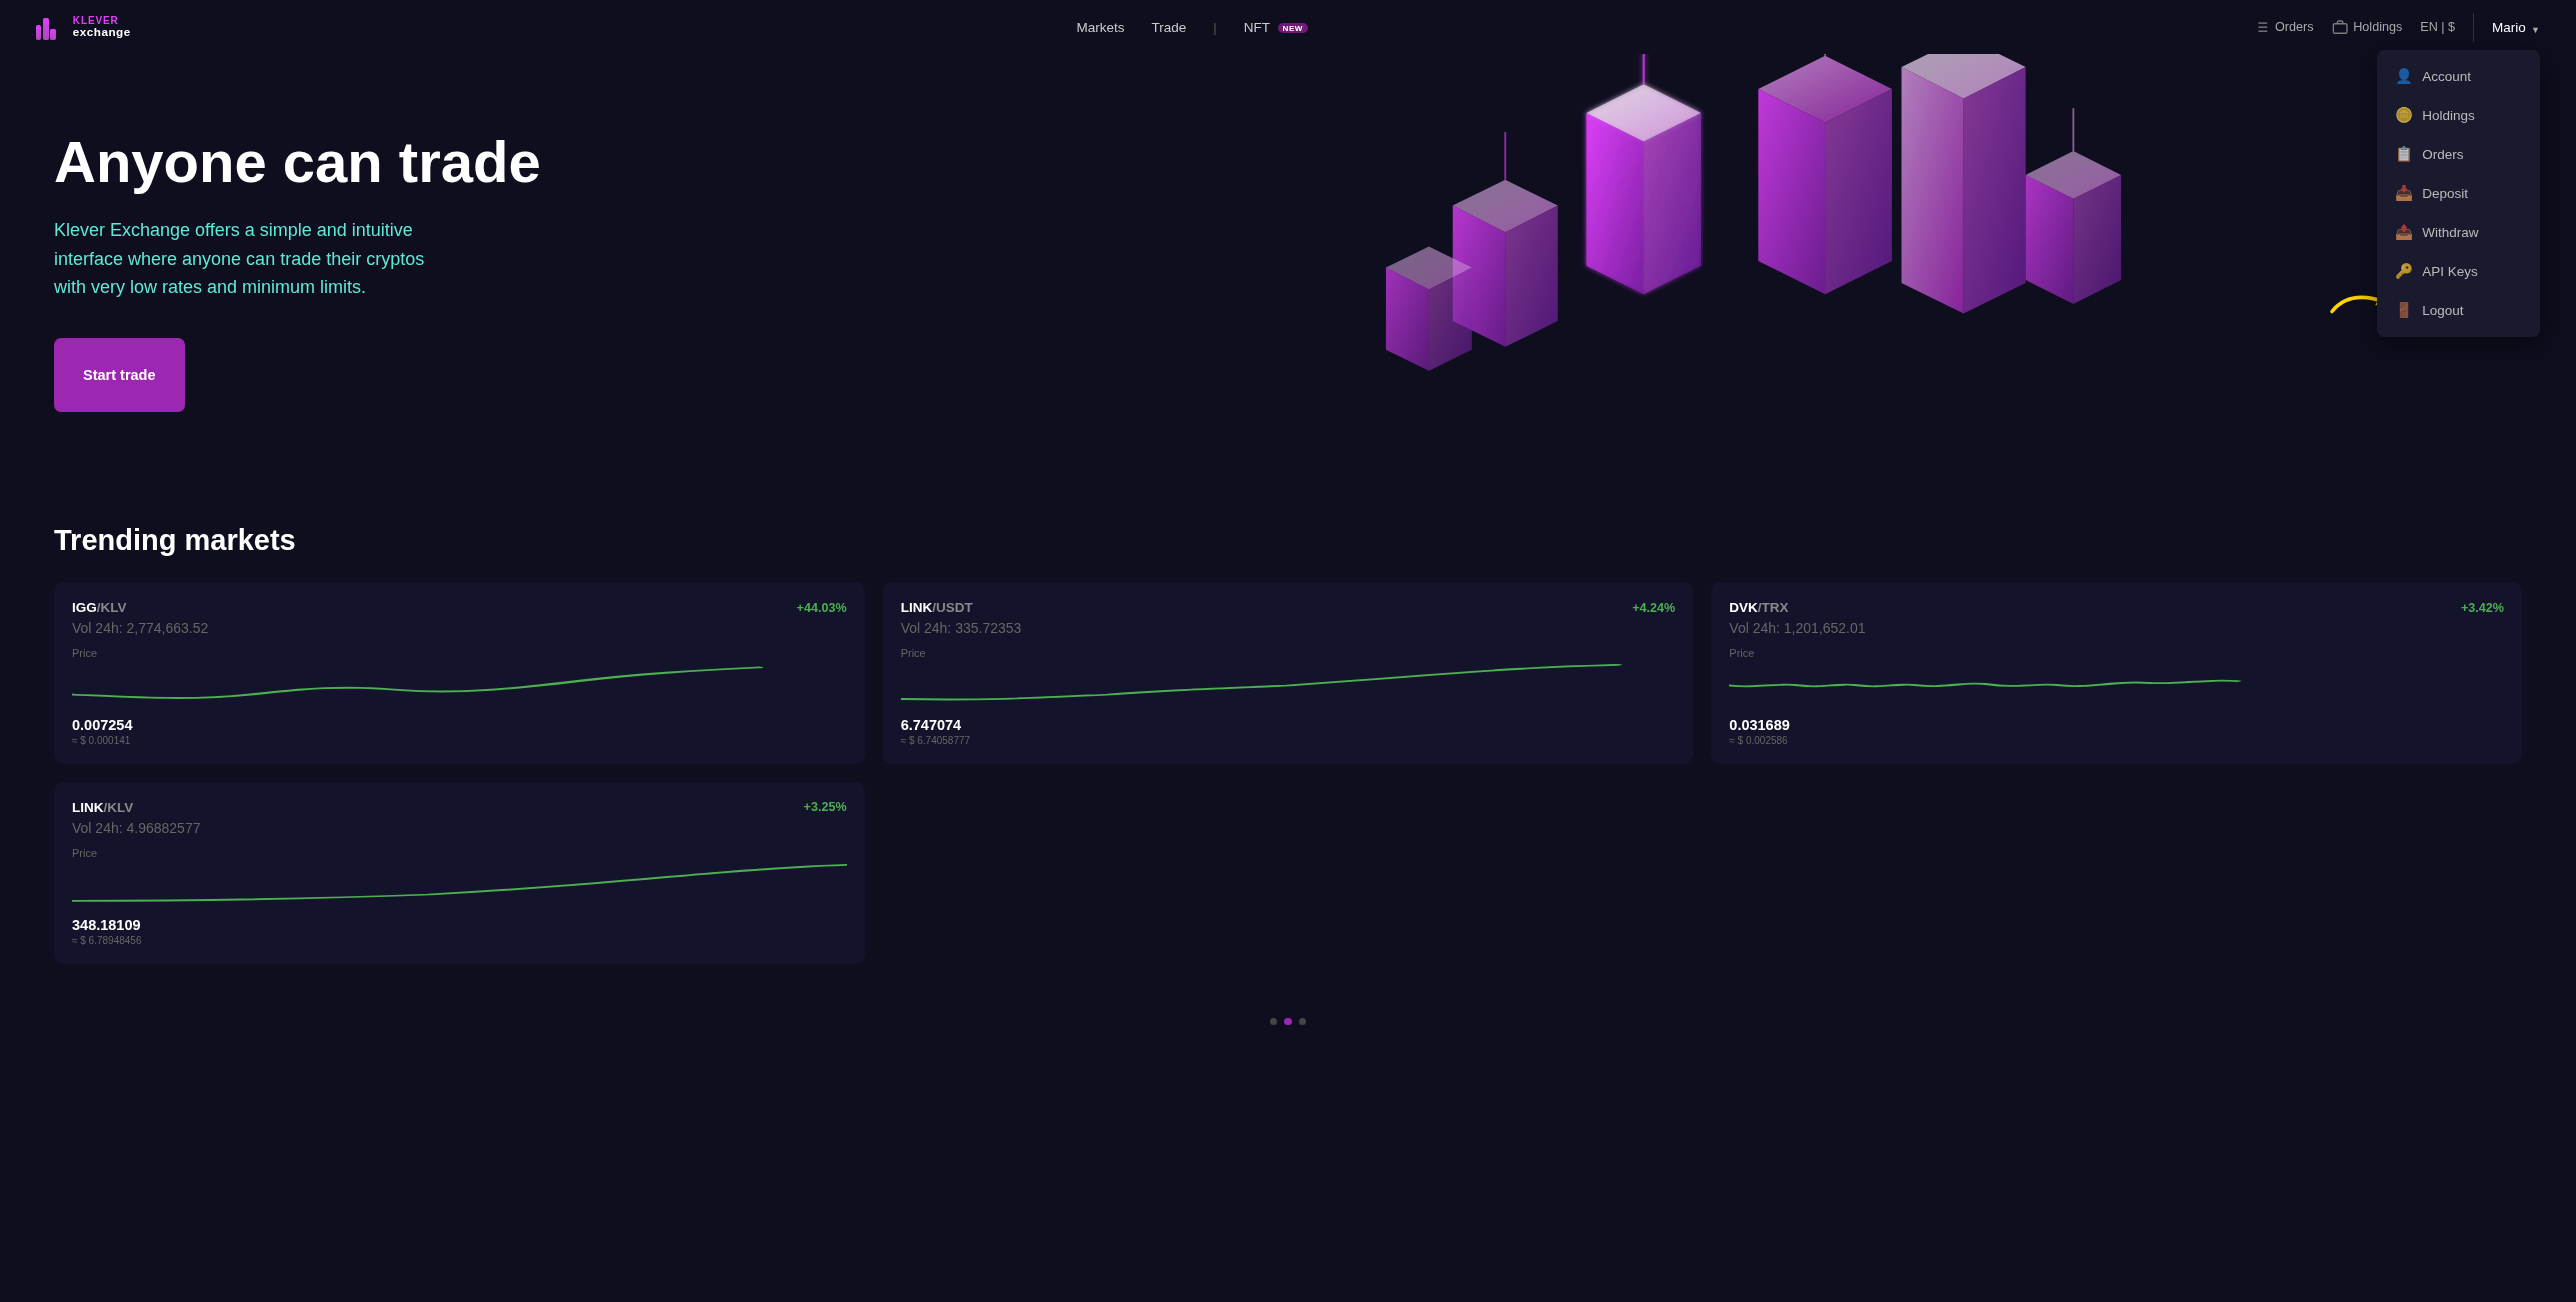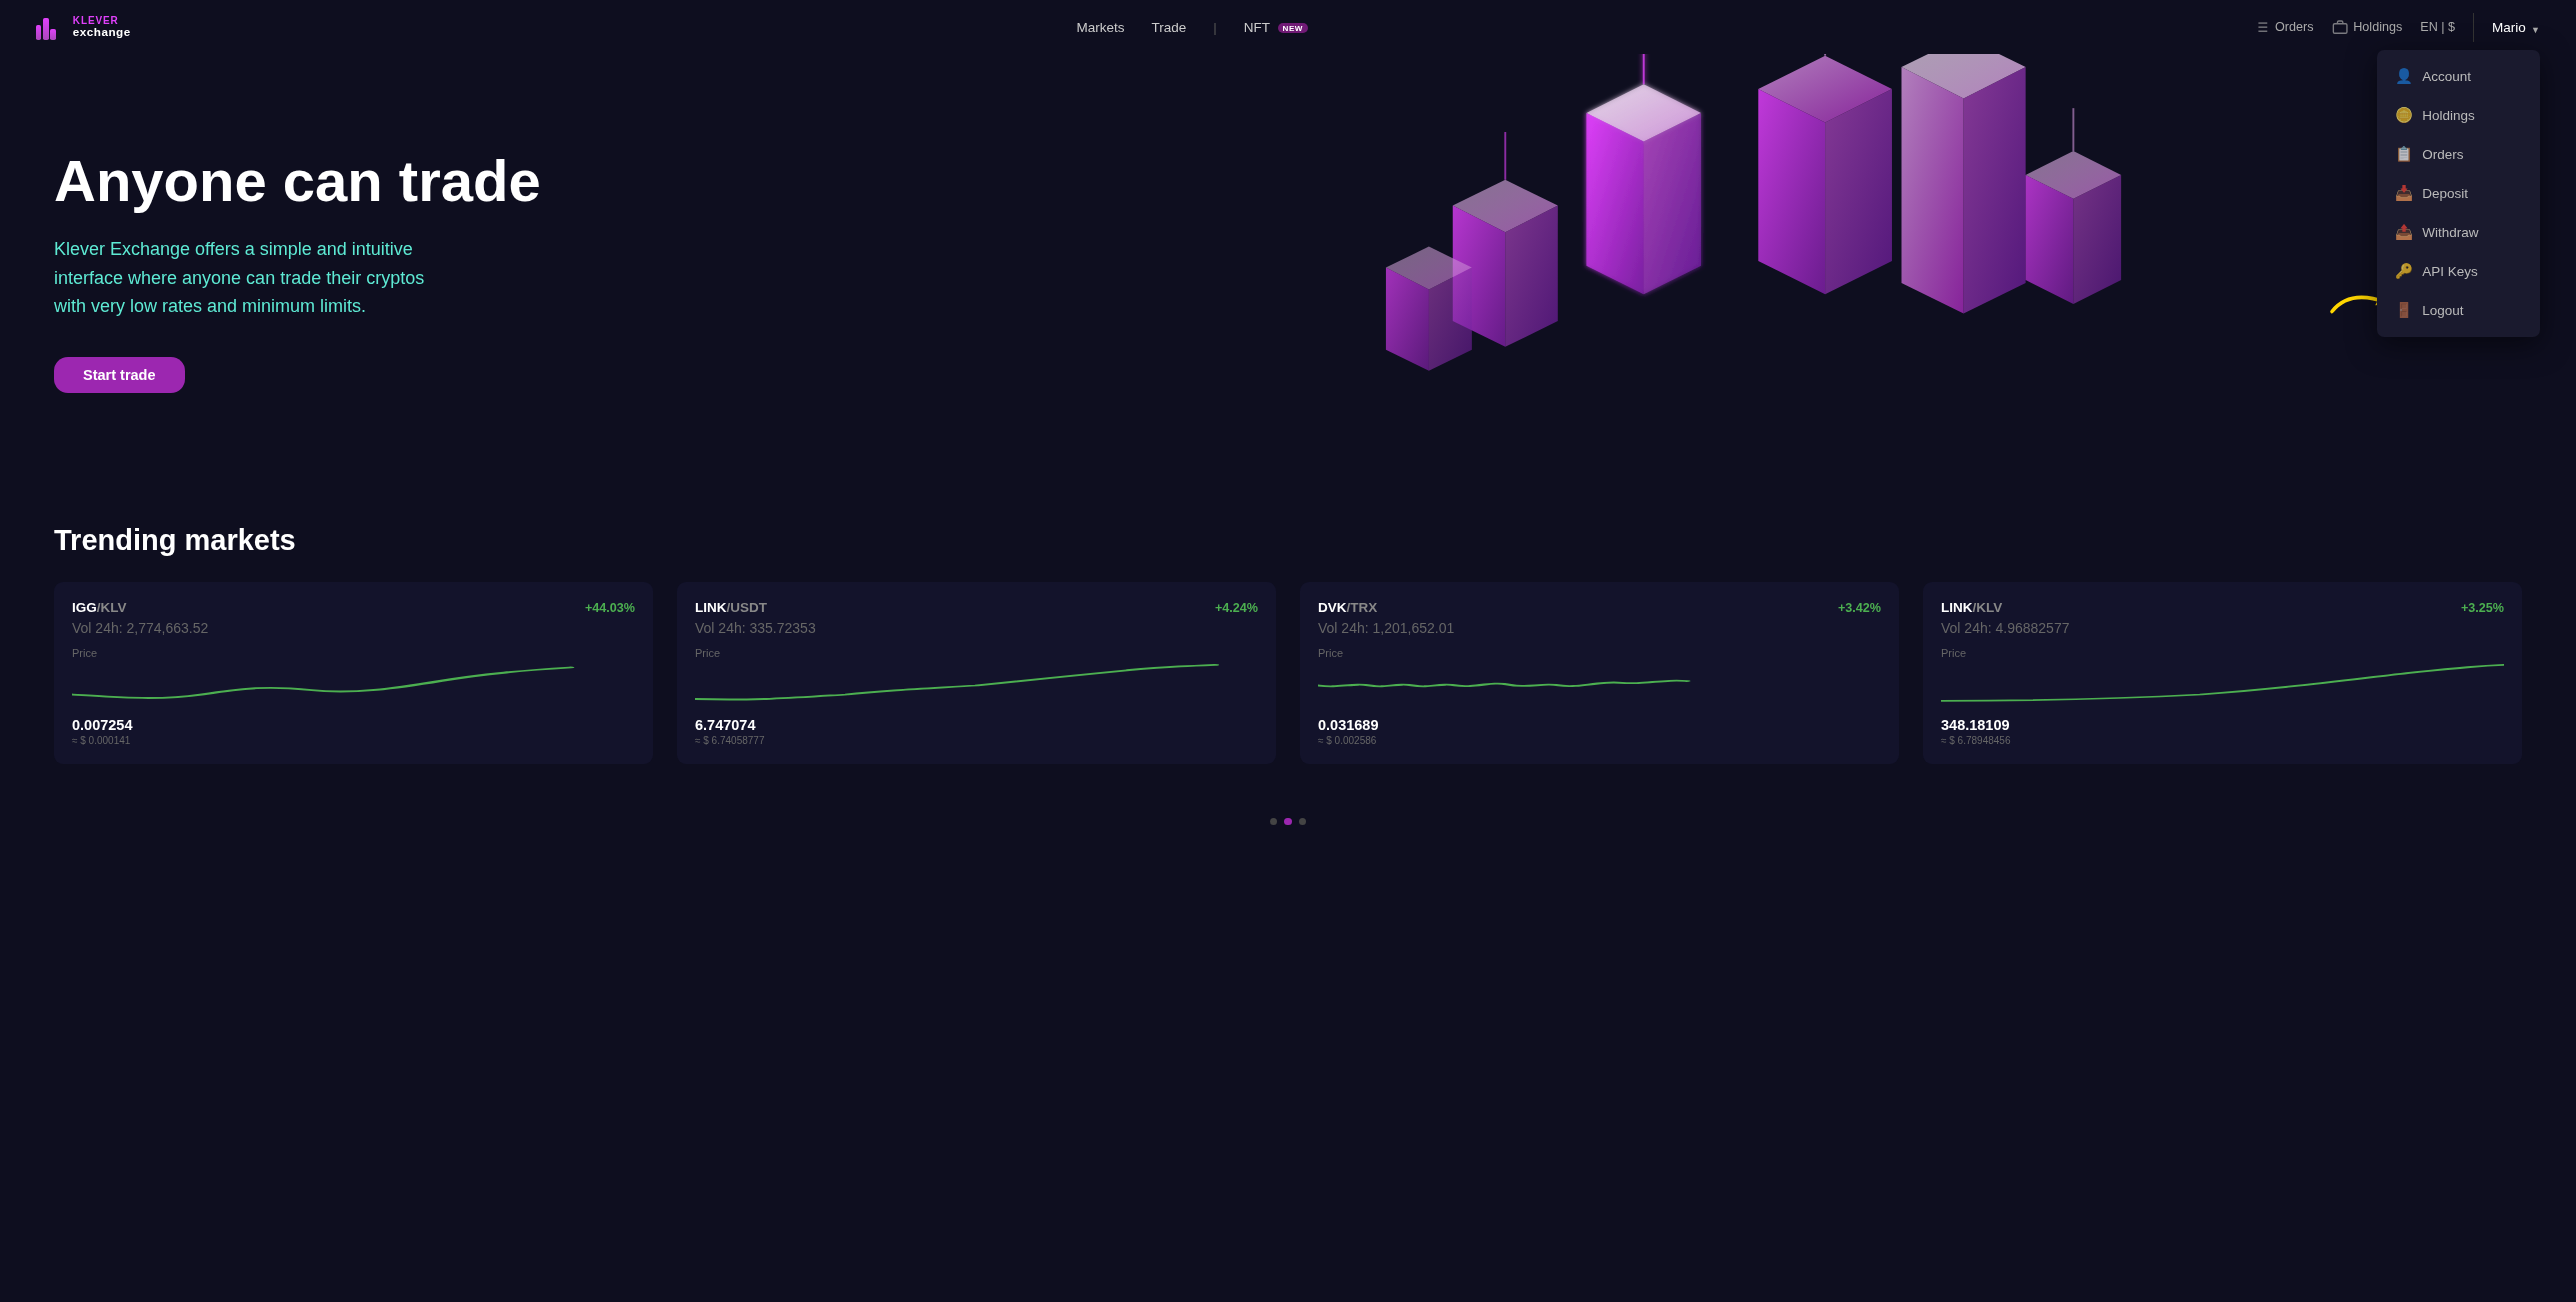--- a/index.html
+++ b/index.html
@@ -151,22 +151,22 @@
       font-size: 18px;
       color: #5eead4;
       line-height: 1.6;
       margin-bottom: 36px;
       max-width: 379px;
     }
     .start-trade-btn {
       background: #9c27b0;
       color: #fff;
       border: none;
-      padding: 10px 29px;
-      border-radius: 14px;
+      padding: 29px 29px;
+      border-radius: 7px;
       font-size: 14.5px;
       font-weight: 600;
       cursor: pointer;
       display: inline-block;
     }
 
     
     .hero-visual {
       position: absolute;
       right: 0;
@@ -221,22 +221,22 @@
       padding: 36px 54px;
     }
     .trending-title {
       font-size: 29px;
       font-weight: 700;
       color: #fff;
       margin-bottom: 25px;
     }
     .market-cards {
       display: grid;
-      grid-template-columns: repeat(4, 1fr);
-      gap: 24px;
+      grid-template-columns: repeat(3, 1fr);
+      gap: 18px;
     }
     .market-card {
       background: #13132b;
       border-radius: 9px;
       padding: 18px;
       cursor: pointer;
       transition: background 0.2s;
     }
     .card-header {
       display: flex;

